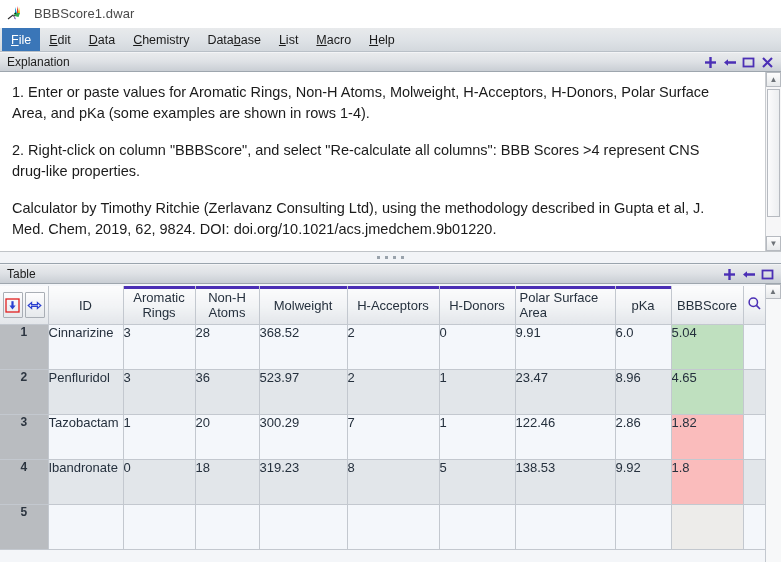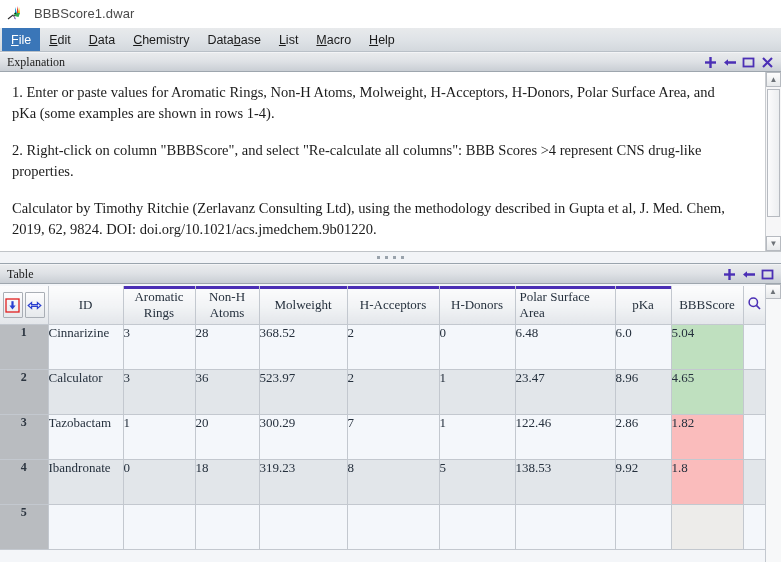--- a/index.html
+++ b/index.html
@@ -46,21 +46,21 @@
     color: #1a1a1a;
     cursor: default;
   }
   .menu-item.selected {
     background: #3a76b8;
     color: #ffffff;
   }
   .menu-item .mn { text-decoration: underline; }
 
   
-  .panel { display: flex; flex-direction: column; font-family: Liberation Serif, serif; }
+  .panel { display: flex; flex-direction: column; }
   .panel-header {
     height: 20px; min-height: 20px;
     background: linear-gradient(to bottom,#e9ebed 0%,#dfe2e6 45%,#c9ced4 100%);
     border-top: 1px solid #f3f4f6;
     border-bottom: 1px solid #9ea6ae;
     display: flex; align-items: center;
     padding: 0 2px 0 7px;
   }
   .panel-title {
     font-size: 12px; color: #202020; flex: 1 1 auto;
@@ -413,28 +413,28 @@
           </thead>
           <tbody>
             <tr class="odd">
               <td class="rownum">1</td>
               <td class="cell">Cinnarizine</td>
               <td class="cell">3</td>
               <td class="cell">28</td>
               <td class="cell">368.52</td>
               <td class="cell">2</td>
               <td class="cell">0</td>
-              <td class="cell">6.48</td>
+              <td class="cell">9.91</td>
               <td class="cell">6.0</td>
               <td class="cell score-green">5.04</td>
               <td class="cell"></td>
             </tr>
             <tr class="even">
               <td class="rownum">2</td>
-              <td class="cell">Calculator</td>
+              <td class="cell">Penfluridol</td>
               <td class="cell">3</td>
               <td class="cell">36</td>
               <td class="cell">523.97</td>
               <td class="cell">2</td>
               <td class="cell">1</td>
               <td class="cell">23.47</td>
               <td class="cell">8.96</td>
               <td class="cell score-green">4.65</td>
               <td class="cell"></td>
             </tr>

